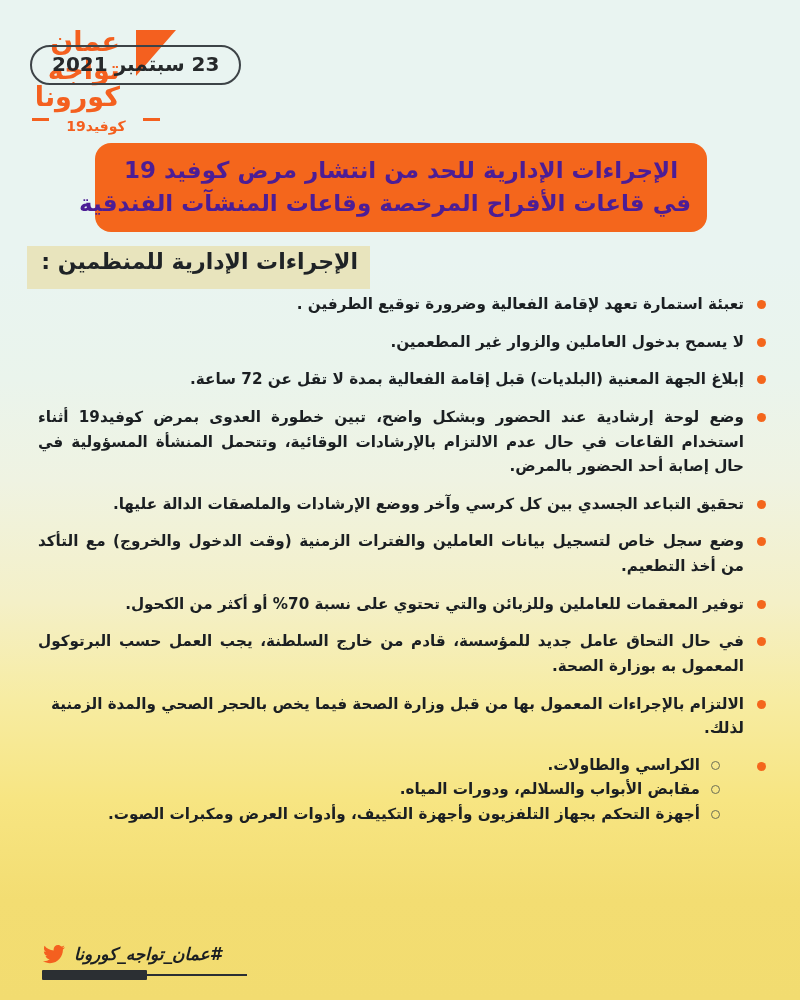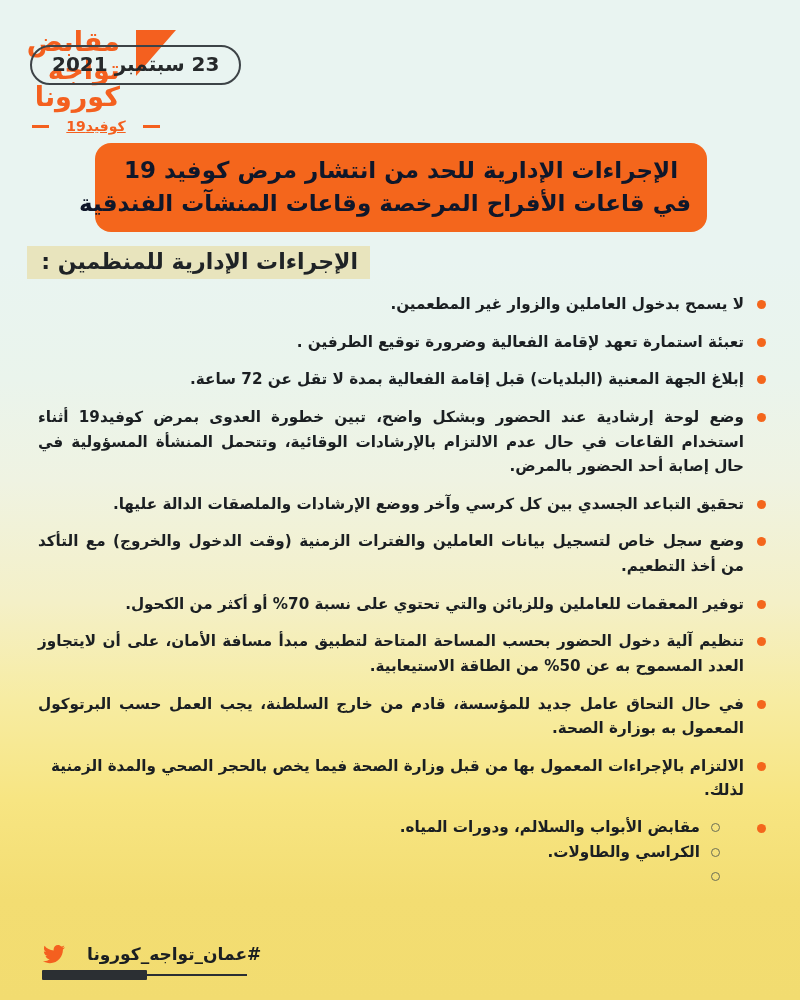--- a/index.html
+++ b/index.html
@@ -70,25 +70,24 @@
     font-size: 27px;
     letter-spacing: 2px;
     white-space: nowrap;
   }
   .logo-sub {
     position: absolute;
     top: 96px;
     left: 4px;
     right: 18px;
     display: flex;
-    align-items: center;
+    align-items: flex-start;
     justify-content: center;
     gap: 17px;
     color: #f4601f;
-    text-decoration: underline;
   }
   .logo-sub .dash {
     flex: 1 1 auto;
     height: 3px;
     background: #f4601f;
     max-width: 26px;
   }
   .logo-sub .txt {
     font-size: 14px;
     font-weight: 700;
@@ -111,37 +110,37 @@
   
   .title-banner {
     position: absolute;
     top: 143px;
     right: 93px;
     left: 95px;
     background: #f4661c;
     border-radius: 16px;
     padding: 11px 16px 13px;
     text-align: center;
-    color: #0f172a;
+    color: #4c1d95;
     font-size: 23px;
     font-weight: 700;
     line-height: 1.42;
   }
   .title-line { display: block; white-space: nowrap; }
 
   
   .section-heading {
     position: absolute;
     top: 246px;
     right: 430px;
     background: #e8e4bd;
     color: #1f2326;
     font-size: 22px;
     font-weight: 700;
-    padding: 3px 12px 5px 14px;
+    padding: 3px 12px 15px 14px;
     white-space: nowrap;
   }
 
   
   .list {
     position: absolute;
     top: 292px;
     right: 20px;
     left: 20px;
     padding: 0;
@@ -207,22 +206,23 @@
     right: 0;
     left: 0;
     height: 60px;
   }
   .handle {
     position: absolute;
     bottom: 20px;
     left: 42px;
     display: flex;
     align-items: center;
-    gap: 22px;
+    gap: 9px;
     direction: rtl;
+    font-style: italic;
   }
   .bird {
     width: 23px;
     height: 19px;
     display: block;
   }
   .handle-text {
     font-size: 17px;
     font-weight: 700;
     color: #1b1f22;
@@ -249,21 +249,21 @@
 </head>
 <body>
 
 <div id="poster">
 
   <div class="header">
 
     <div class="logo">
       <div class="logo-mark"></div>
       <div class="logo-words">
-        <span class="logo-w">مقابض</span>
+        <span class="logo-w">عمان</span>
         <span class="logo-w">تواجه</span>
         <span class="logo-w">كورونا</span>
       </div>
       <div class="logo-sub">
         <span class="dash"></span>
         <span class="txt">كوفيد19</span>
         <span class="dash"></span>
       </div>
     </div>
 
@@ -273,64 +273,60 @@
   <div class="title-banner">
     <span class="title-line">الإجراءات الإدارية للحد من انتشار مرض كوفيد 19</span>
     <span class="title-line">في قاعات الأفراح المرخصة وقاعات المنشآت الفندقية</span>
   </div>
 
   <div class="section-heading">الإجراءات الإدارية للمنظمين :</div>
 
   <ul class="list" id="list">
       <li class="item single">
         <span class="dot"></span>
+        <span class="txt">تعبئة استمارة تعهد لإقامة الفعالية وضرورة توقيع الطرفين .</span>
+      </li>
+      <li class="item single">
+        <span class="dot"></span>
         <span class="txt">لا يسمح بدخول العاملين والزوار غير المطعمين.</span>
       </li>
       <li class="item single">
         <span class="dot"></span>
-        <span class="txt">تعبئة استمارة تعهد لإقامة الفعالية وضرورة توقيع الطرفين .</span>
-      </li>
-      <li class="item single">
-        <span class="dot"></span>
         <span class="txt">إبلاغ الجهة المعنية (البلديات) قبل إقامة الفعالية بمدة لا تقل عن 72 ساعة.</span>
       </li>
       <li class="item">
         <span class="dot"></span>
         <span class="txt">وضع لوحة إرشادية عند الحضور وبشكل واضح، تبين خطورة العدوى بمرض كوفيد19 أثناء استخدام القاعات في حال عدم الالتزام بالإرشادات الوقائية، وتتحمل المنشأة المسؤولية في حال إصابة أحد الحضور بالمرض.</span>
       </li>
       <li class="item single">
         <span class="dot"></span>
         <span class="txt">تحقيق التباعد الجسدي بين كل كرسي وآخر ووضع الإرشادات والملصقات الدالة عليها.</span>
       </li>
       <li class="item">
         <span class="dot"></span>
         <span class="txt">وضع سجل خاص لتسجيل بيانات العاملين والفترات الزمنية (وقت الدخول والخروج) مع التأكد من أخذ التطعيم.</span>
       </li>
       <li class="item single">
         <span class="dot"></span>
         <span class="txt">توفير المعقمات للعاملين وللزبائن والتي تحتوي على نسبة 70% أو أكثر من الكحول.</span>
       </li>
       <li class="item">
         <span class="dot"></span>
-        <span class="txt">تنظيم آلية دخول الحضور بحسب المساحة المتاحة لتطبيق مبدأ مسافة الأمان، على أن لايتجاوز العدد المسموح به عن 50% من الطاقة الاستيعابية.</span>
+        <span class="txt">في حال التحاق عامل جديد للمؤسسة، قادم من خارج السلطنة، يجب العمل حسب البرتوكول المعمول به بوزارة الصحة.</span>
+      </li>
+      <li class="item single">
+        <span class="dot"></span>
+        <span class="txt">الالتزام بالإجراءات المعمول بها من قبل وزارة الصحة فيما يخص بالحجر الصحي والمدة الزمنية لذلك.</span>
       </li>
       <li class="item">
         <span class="dot"></span>
-        <span class="txt">في حال التحاق عامل جديد للمؤسسة، قادم من خارج السلطنة، يجب العمل حسب البرتوكول المعمول به بوزارة الصحة.</span>
-      </li>
-      <li class="item single">
-        <span class="dot"></span>
-        <span class="txt">الالتزام بالإجراءات المعمول بها من قبل وزارة الصحة فيما يخص بالحجر الصحي والمدة الزمنية لذلك.</span>
-      </li>
-      <li class="item">
-        <span class="dot"></span>
         <ul class="subitems">
+          <li class="subitem"><span class="ring"></span><span>الكراسي والطاولات.</span></li>
           <li class="subitem"><span class="ring"></span><span>مقابض الأبواب والسلالم، ودورات المياه.</span></li>
-          <li class="subitem"><span class="ring"></span><span>الكراسي والطاولات.</span></li>
-          <li class="subitem"><span class="ring"></span></li>
+          <li class="subitem"><span class="ring"></span><span>أجهزة التحكم بجهاز التلفزيون وأجهزة التكييف، وأدوات العرض ومكبرات الصوت.</span></li>
         </ul>
       </li>
     </ul>
 
   <div class="footer">
     <div class="handle">
       <span class="handle-text">#عمان_تواجه_كورونا</span>
       <svg class="bird" viewBox="0 0 24 20">
         <path fill="#f4601f" d="M24 2.4c-.9.4-1.8.7-2.8.8 1-.6 1.8-1.6 2.1-2.7-.9.6-2 1-3.1 1.2C19.4.6 18.2 0 16.8 0c-2.6 0-4.7 2.1-4.7 4.8 0 .4 0 .7.1 1.1C8.3 5.7 4.9 3.8 2.6.9c-.4.7-.6 1.5-.6 2.4 0 1.7.8 3.1 2.1 4-.8 0-1.5-.2-2.2-.6v.1c0 2.3 1.6 4.2 3.8 4.7-.4.1-.8.2-1.2.2-.3 0-.6 0-.9-.1.6 1.9 2.3 3.3 4.4 3.3-1.6 1.3-3.6 2.1-5.8 2.1-.4 0-.8 0-1.2-.1 2.1 1.4 4.6 2.2 7.3 2.2 8.8 0 13.6-7.4 13.6-13.8v-.6c.9-.7 1.7-1.6 2.3-2.5z"></path>
       </svg>

